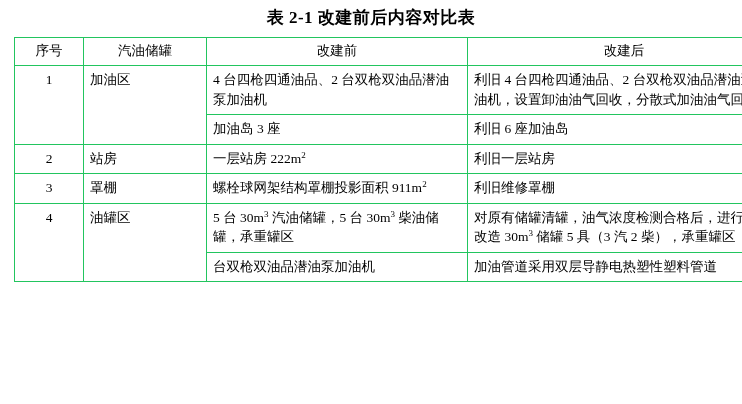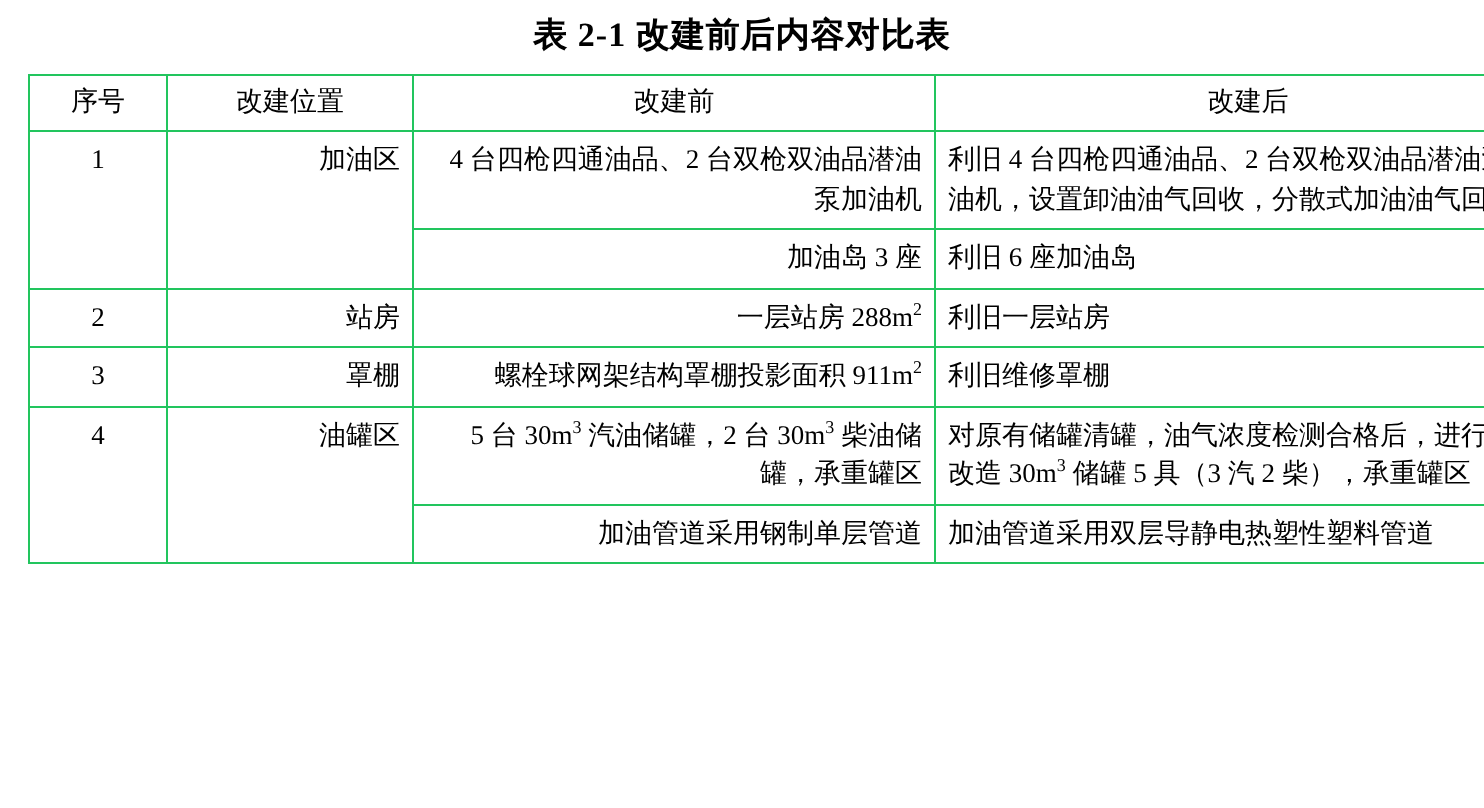--- a/index.html
+++ b/index.html
@@ -44,79 +44,79 @@
     word-break: break-word;
   }
   table.cmp thead th {
     text-align: center;
     vertical-align: middle;
     font-weight: normal;
     padding-top: 3px;
     padding-bottom: 4px;
   }
   .c-no { width: 56px; text-align: center; vertical-align: middle; }
-  .c-loc { width: 110px; text-align: right; vertical-align: middle; }
-  .c-before { width: 248px; text-align: right; }
+  .c-loc { width: 110px; text-align: left; vertical-align: middle; }
+  .c-before { width: 248px; }
   .c-after { width: 300px; }
   sup {
     font-size: 9px;
     vertical-align: super;
     line-height: 0;
   }
   .cell-pad-tall { padding-top: 5px; }
 </style>
 </head>
 <body>
 
 <div class="page">
 
   <div class="title">表 2-1 改建前后内容对比表</div>
 
   <table class="cmp">
     <thead>
       <tr>
         <th class="c-no">序号</th>
-        <th class="c-loc">改建位置</th>
+        <th class="c-loc">汽油储罐</th>
         <th class="c-before">改建前</th>
         <th class="c-after">改建后</th>
       </tr>
     </thead>
     <tbody>
 
       <tr>
         <td class="c-no" rowspan="2">1</td>
         <td class="c-loc" rowspan="2">加油区</td>
         <td class="c-before">4 台四枪四通油品、2 台双枪双油品潜油泵加油机</td>
         <td class="c-after">利旧 4 台四枪四通油品、2 台双枪双油品潜油泵加油机，设置卸油油气回收，分散式加油油气回收</td>
       </tr>
       <tr>
         <td class="c-before">加油岛 3 座</td>
         <td class="c-after">利旧 6 座加油岛</td>
       </tr>
 
       <tr>
         <td class="c-no">2</td>
         <td class="c-loc">站房</td>
-        <td class="c-before"><span>一层站房 288m</span><sup>2</sup></td>
+        <td class="c-before"><span>一层站房 222m</span><sup>2</sup></td>
         <td class="c-after">利旧一层站房</td>
       </tr>
 
       <tr>
         <td class="c-no">3</td>
         <td class="c-loc">罩棚</td>
         <td class="c-before"><span>螺栓球网架结构罩棚投影面积 911m</span><sup>2</sup></td>
         <td class="c-after">利旧维修罩棚</td>
       </tr>
 
       <tr>
         <td class="c-no" rowspan="2">4</td>
         <td class="c-loc" rowspan="2">油罐区</td>
-        <td class="c-before cell-pad-tall"><span>5 台 30m</span><sup>3</sup><span> 汽油储罐，2 台 30m</span><sup>3</sup><span> 柴油储罐，承重罐区</span></td>
+        <td class="c-before cell-pad-tall"><span>5 台 30m</span><sup>3</sup><span> 汽油储罐，5 台 30m</span><sup>3</sup><span> 柴油储罐，承重罐区</span></td>
         <td class="c-after cell-pad-tall"><span>对原有储罐清罐，油气浓度检测合格后，进行内衬改造 30m</span><sup>3</sup><span> 储罐 5 具（3 汽 2 柴），承重罐区</span></td>
       </tr>
       <tr>
-        <td class="c-before">加油管道采用钢制单层管道</td>
+        <td class="c-before">台双枪双油品潜油泵加油机</td>
         <td class="c-after">加油管道采用双层导静电热塑性塑料管道</td>
       </tr>
 
     </tbody>
   </table>
 </div>
 
 </body></html>

